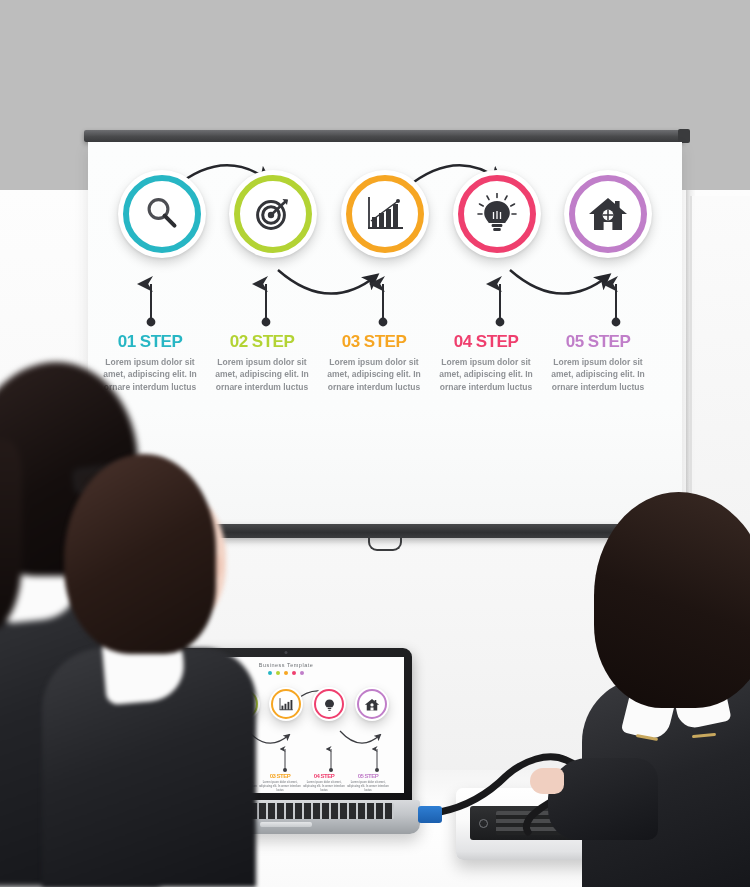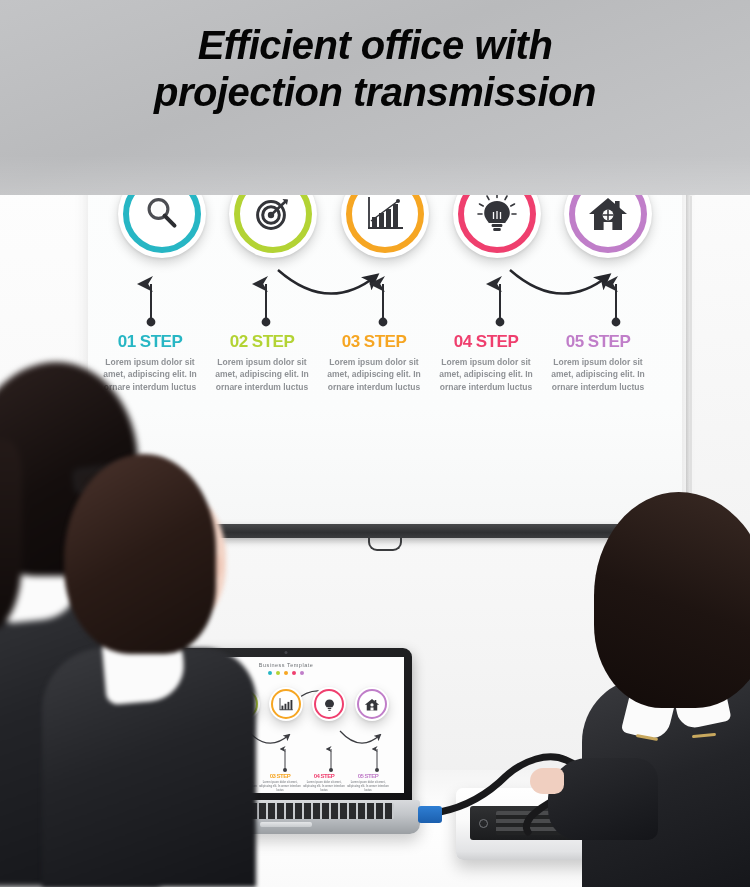--- a/index.html
+++ b/index.html
@@ -588,18 +588,14 @@
     <div class="collar-l"></div>
     <div class="collar-r"></div>
     <div class="pin-l"></div>
     <div class="pin-r"></div>
     <div class="p-skin"></div>
     <div class="p-hair"></div>
     <div class="arm"></div>
     <div class="hand"></div>
   </div>
 
-  <div class="title-band">
-    <div class="page-title">Efficient office with
-projection transmission</div>
-  </div>
 
 </div>
 
 </body></html>

